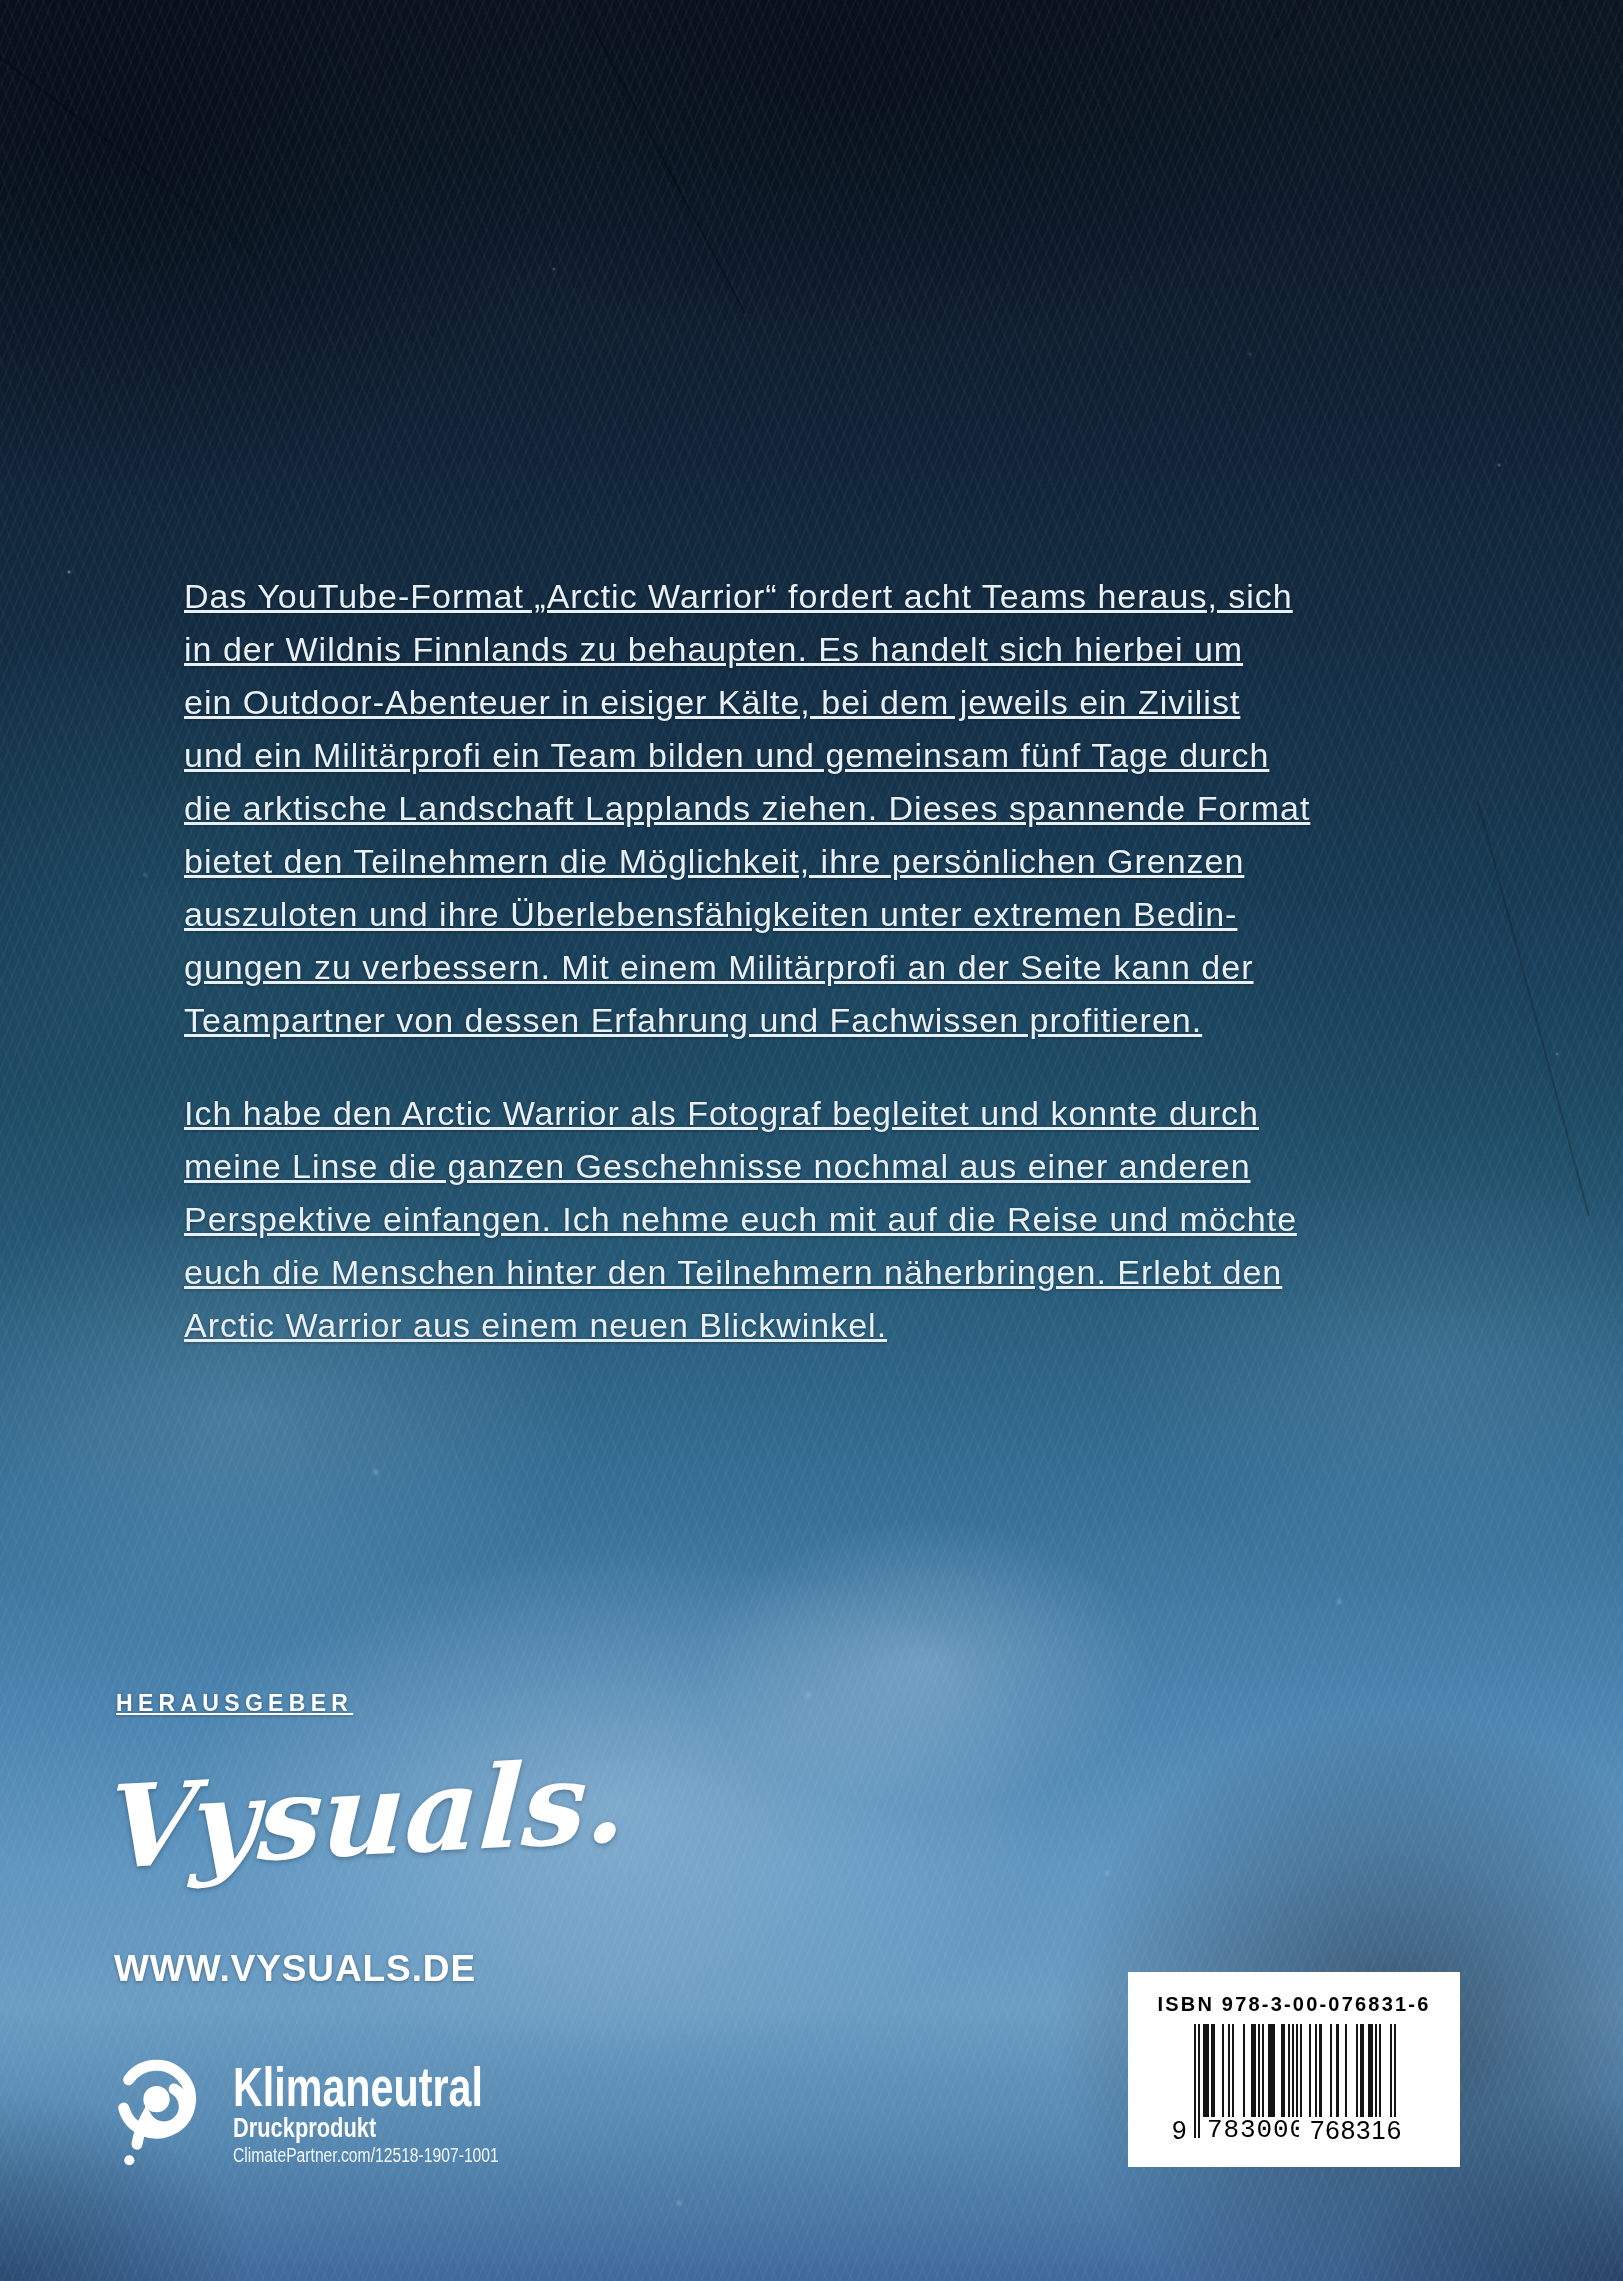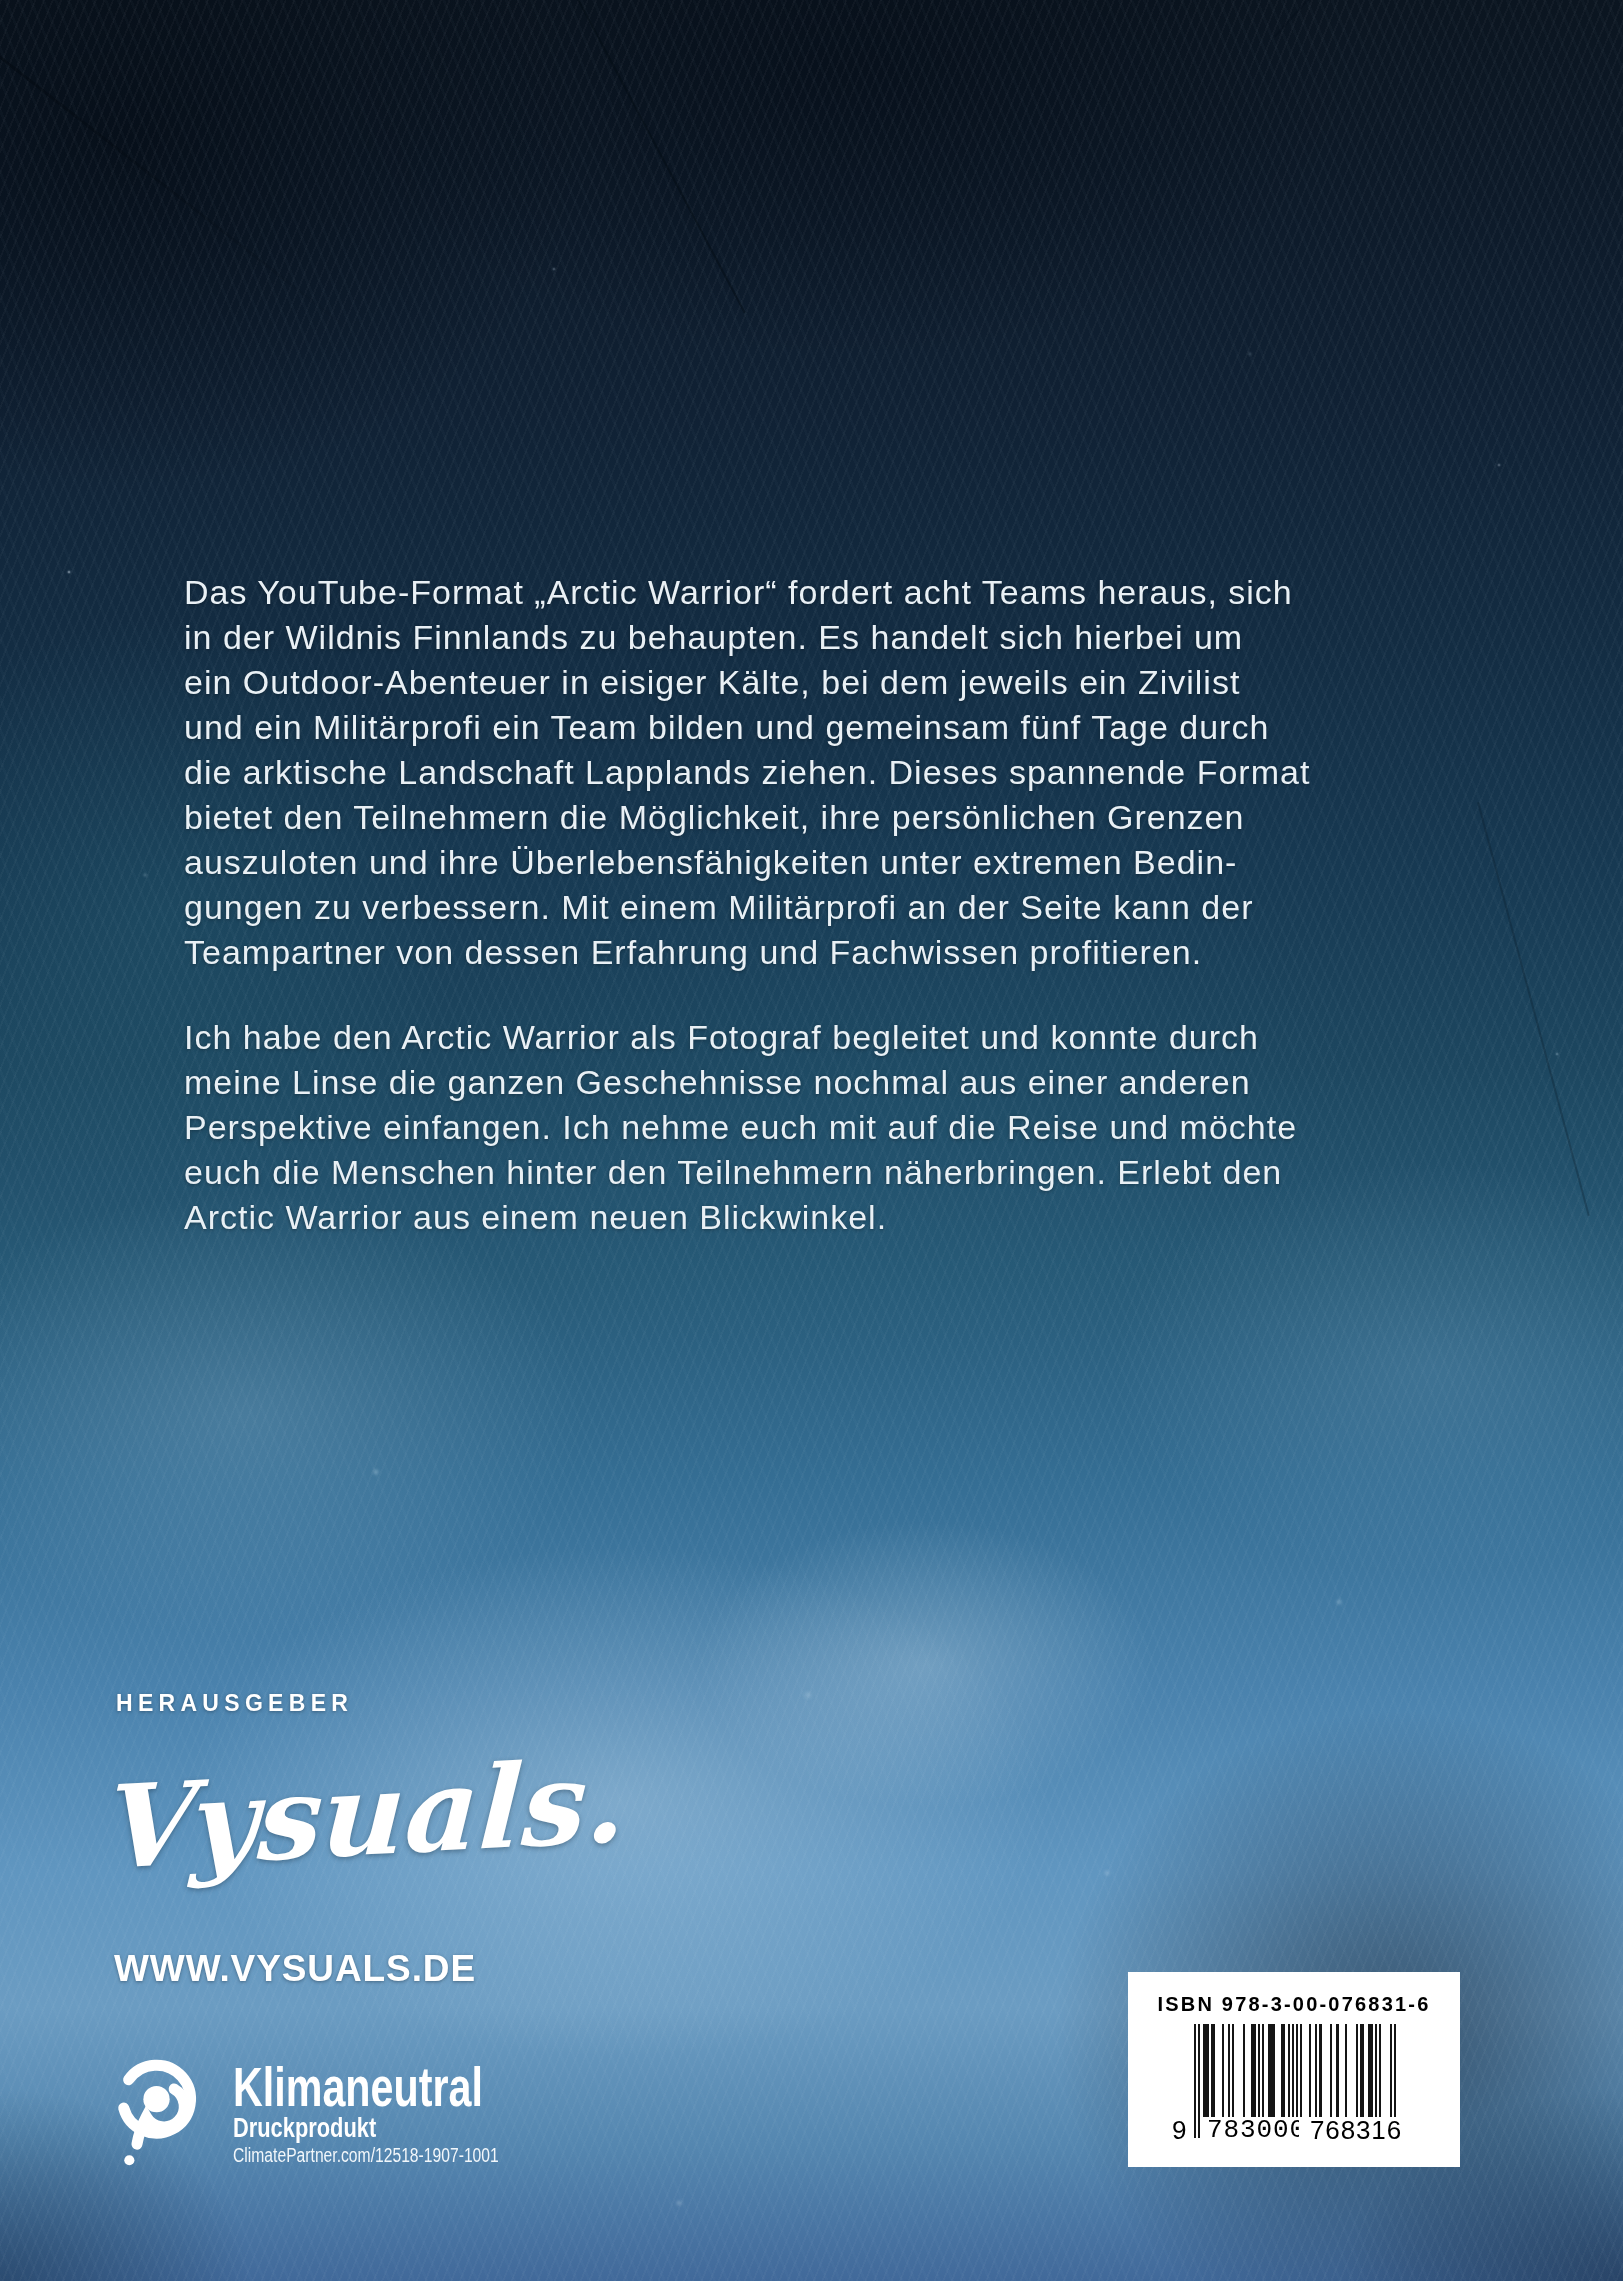--- a/index.html
+++ b/index.html
@@ -51,27 +51,28 @@
   .headline{position:absolute; left:198px; top:193px;}
   .hl-line{
     display:block; font-size:93px; line-height:93px; margin-bottom:23px;
     font-weight:800; letter-spacing:1.8px; white-space:nowrap;
     transform:scaleX(.95); transform-origin:left top;
     text-shadow:0 1.8px 7.1px rgba(4,10,18,.55);
   }
   
   .body-copy{position:absolute; left:184px; top:570px; width:1301px;}
   .body-par{
-    margin:0 0 40px 0; font-size:34px; line-height:45px; letter-spacing:1px;
+    margin:0 0 40px 0; font-size:34px; line-height:53px; letter-spacing:1px;
     font-weight:400; color:var(--body_text,#e9f0f5); white-space:pre-line;
     text-shadow:0 0.9px 3.6px rgba(5,14,22,.4);
+    text-decoration:underline;
   }
   
   .pub-label{position:absolute; left:116px; top:1690px; font-size:23px; font-weight:700; letter-spacing:5.3px;
-    text-shadow:0 0.9px 3.6px rgba(10,25,40,.4);}
+    text-shadow:0 0.9px 3.6px rgba(10,25,40,.4);text-decoration:underline;}
   .vysuals{
     position:absolute; left:105px; top:1757px; font-family:"DejaVu Serif", serif;
     font-style:italic; font-weight:700; font-size:114px; line-height:1.25;
     transform:rotate(-3deg) skewX(-6deg); transform-origin:left bottom;
     text-shadow:0 1.8px 5.3px rgba(10,25,40,.35);
   }
   .pub-web{position:absolute; left:114px; top:1948px; font-size:37px; font-weight:700; letter-spacing:0.9px;
     text-shadow:0 0.9px 3.6px rgba(10,25,40,.4);}
 
   

